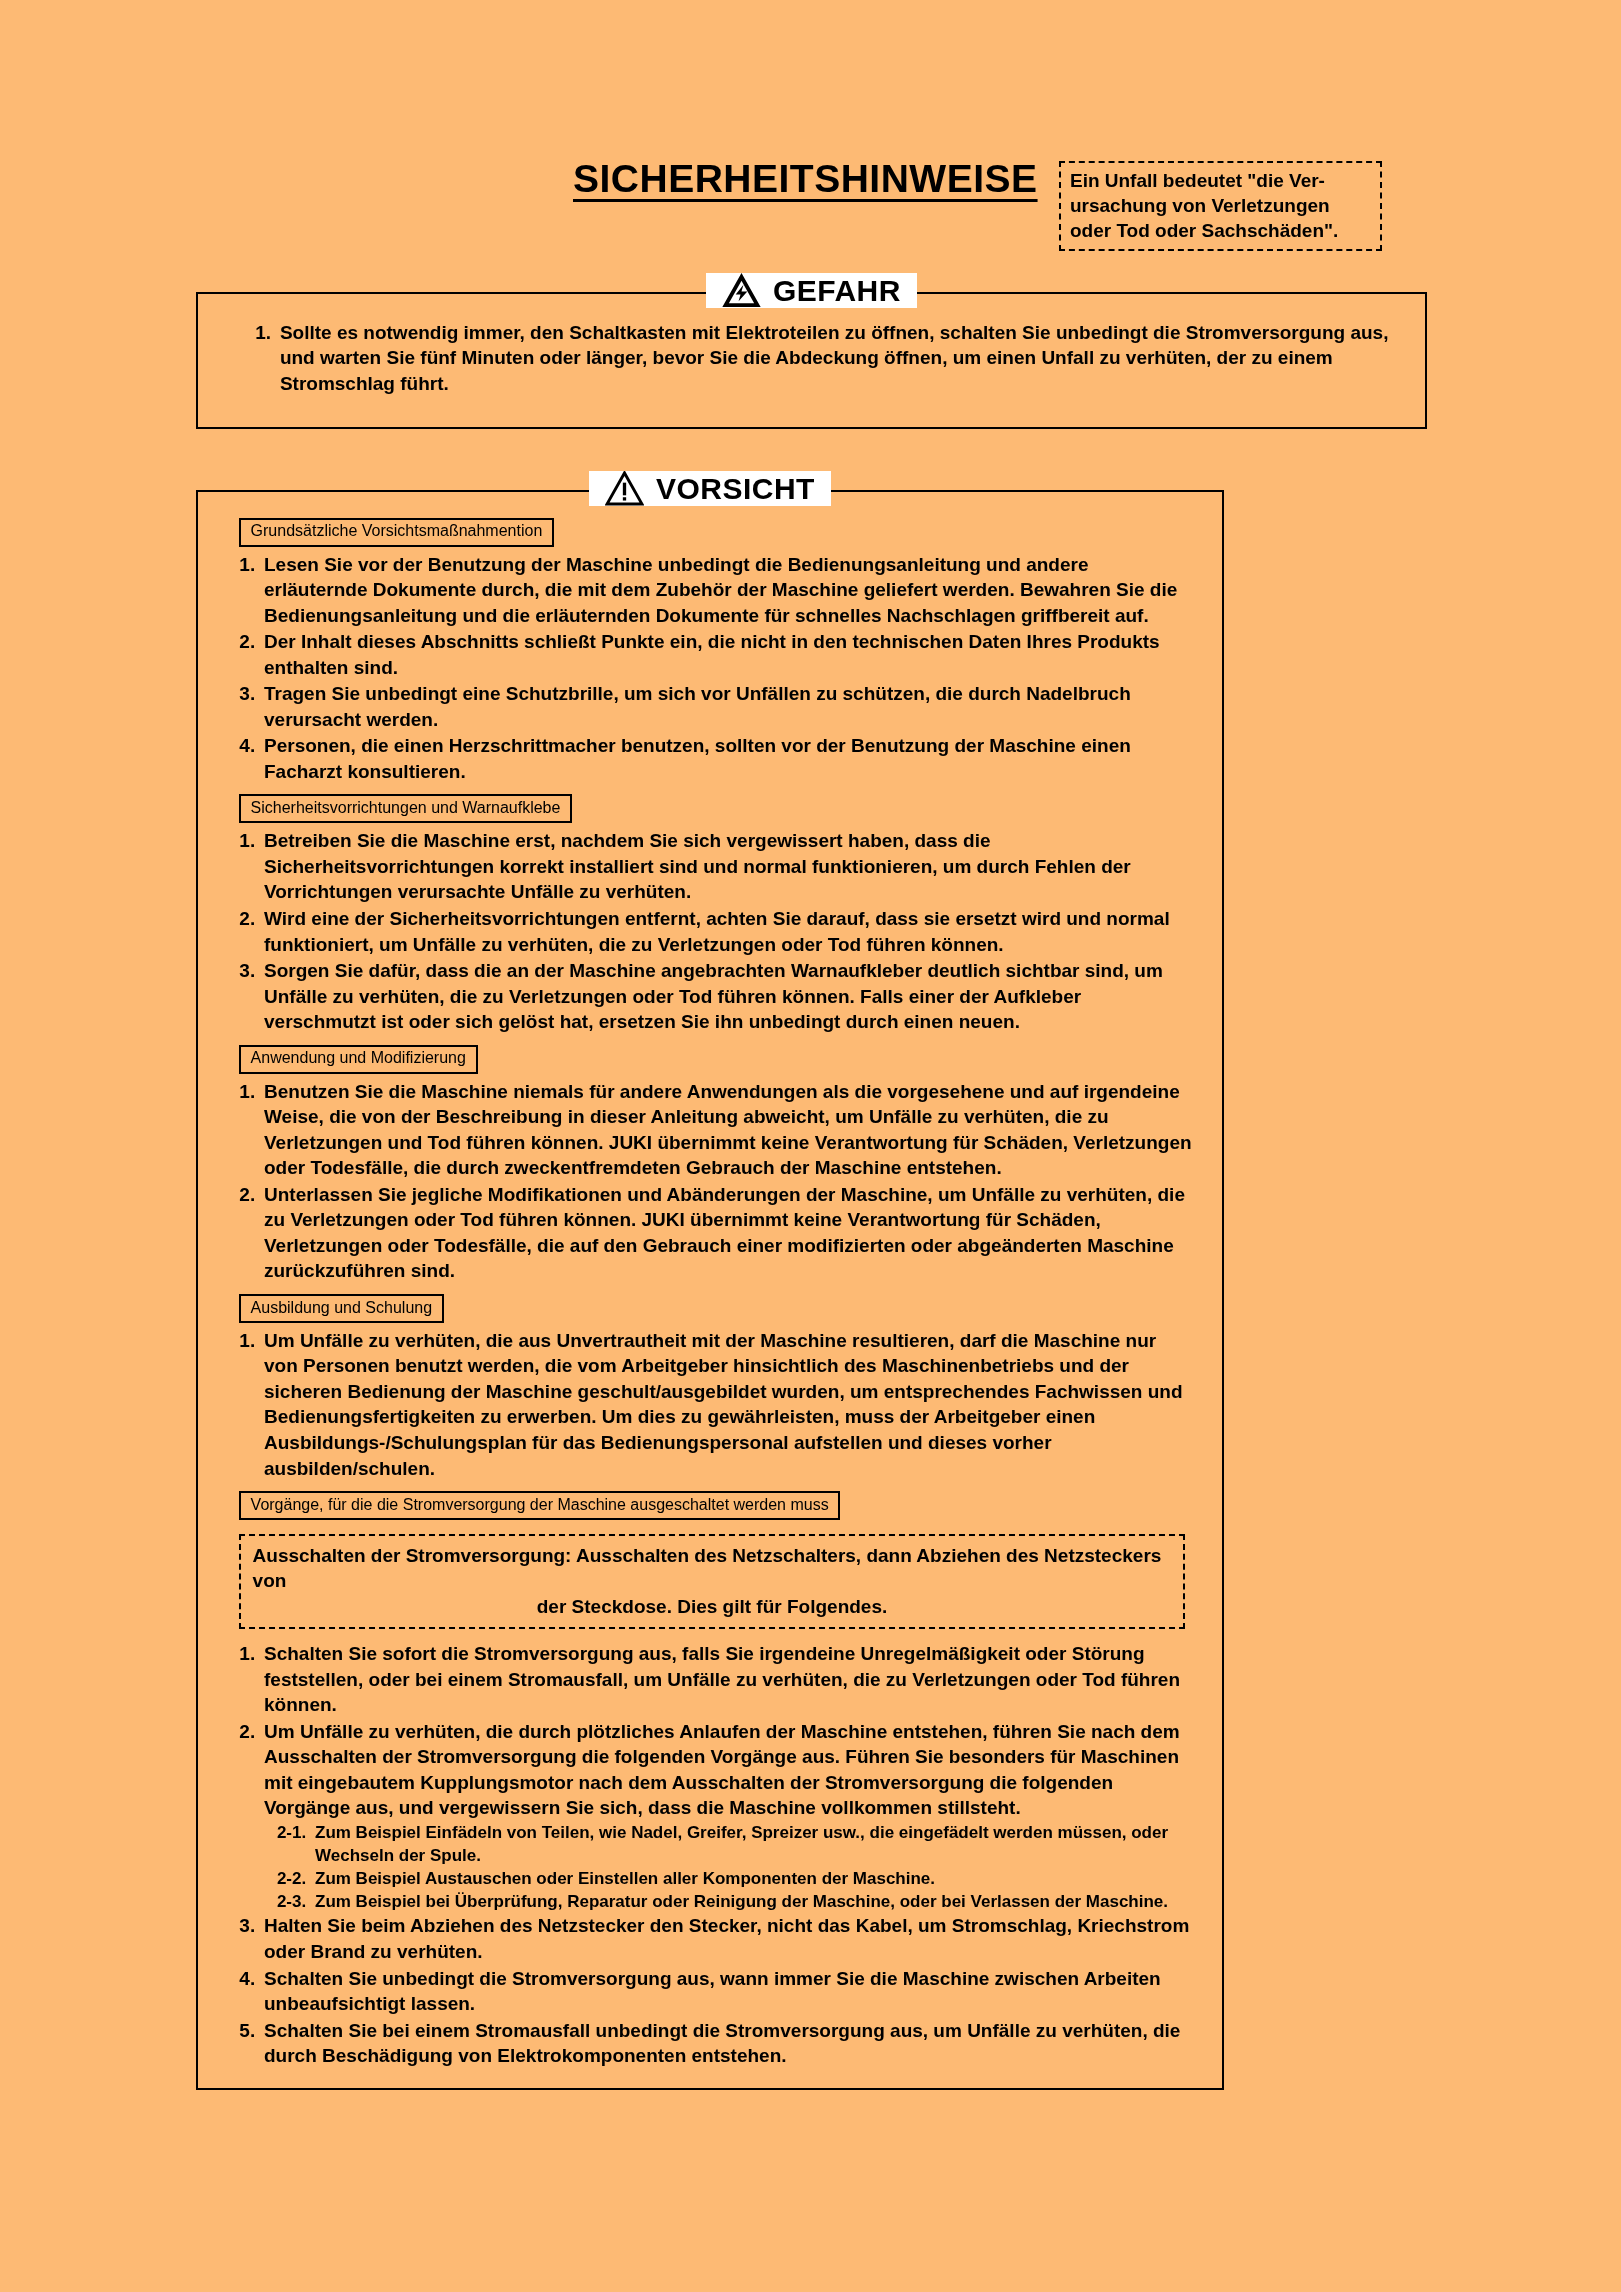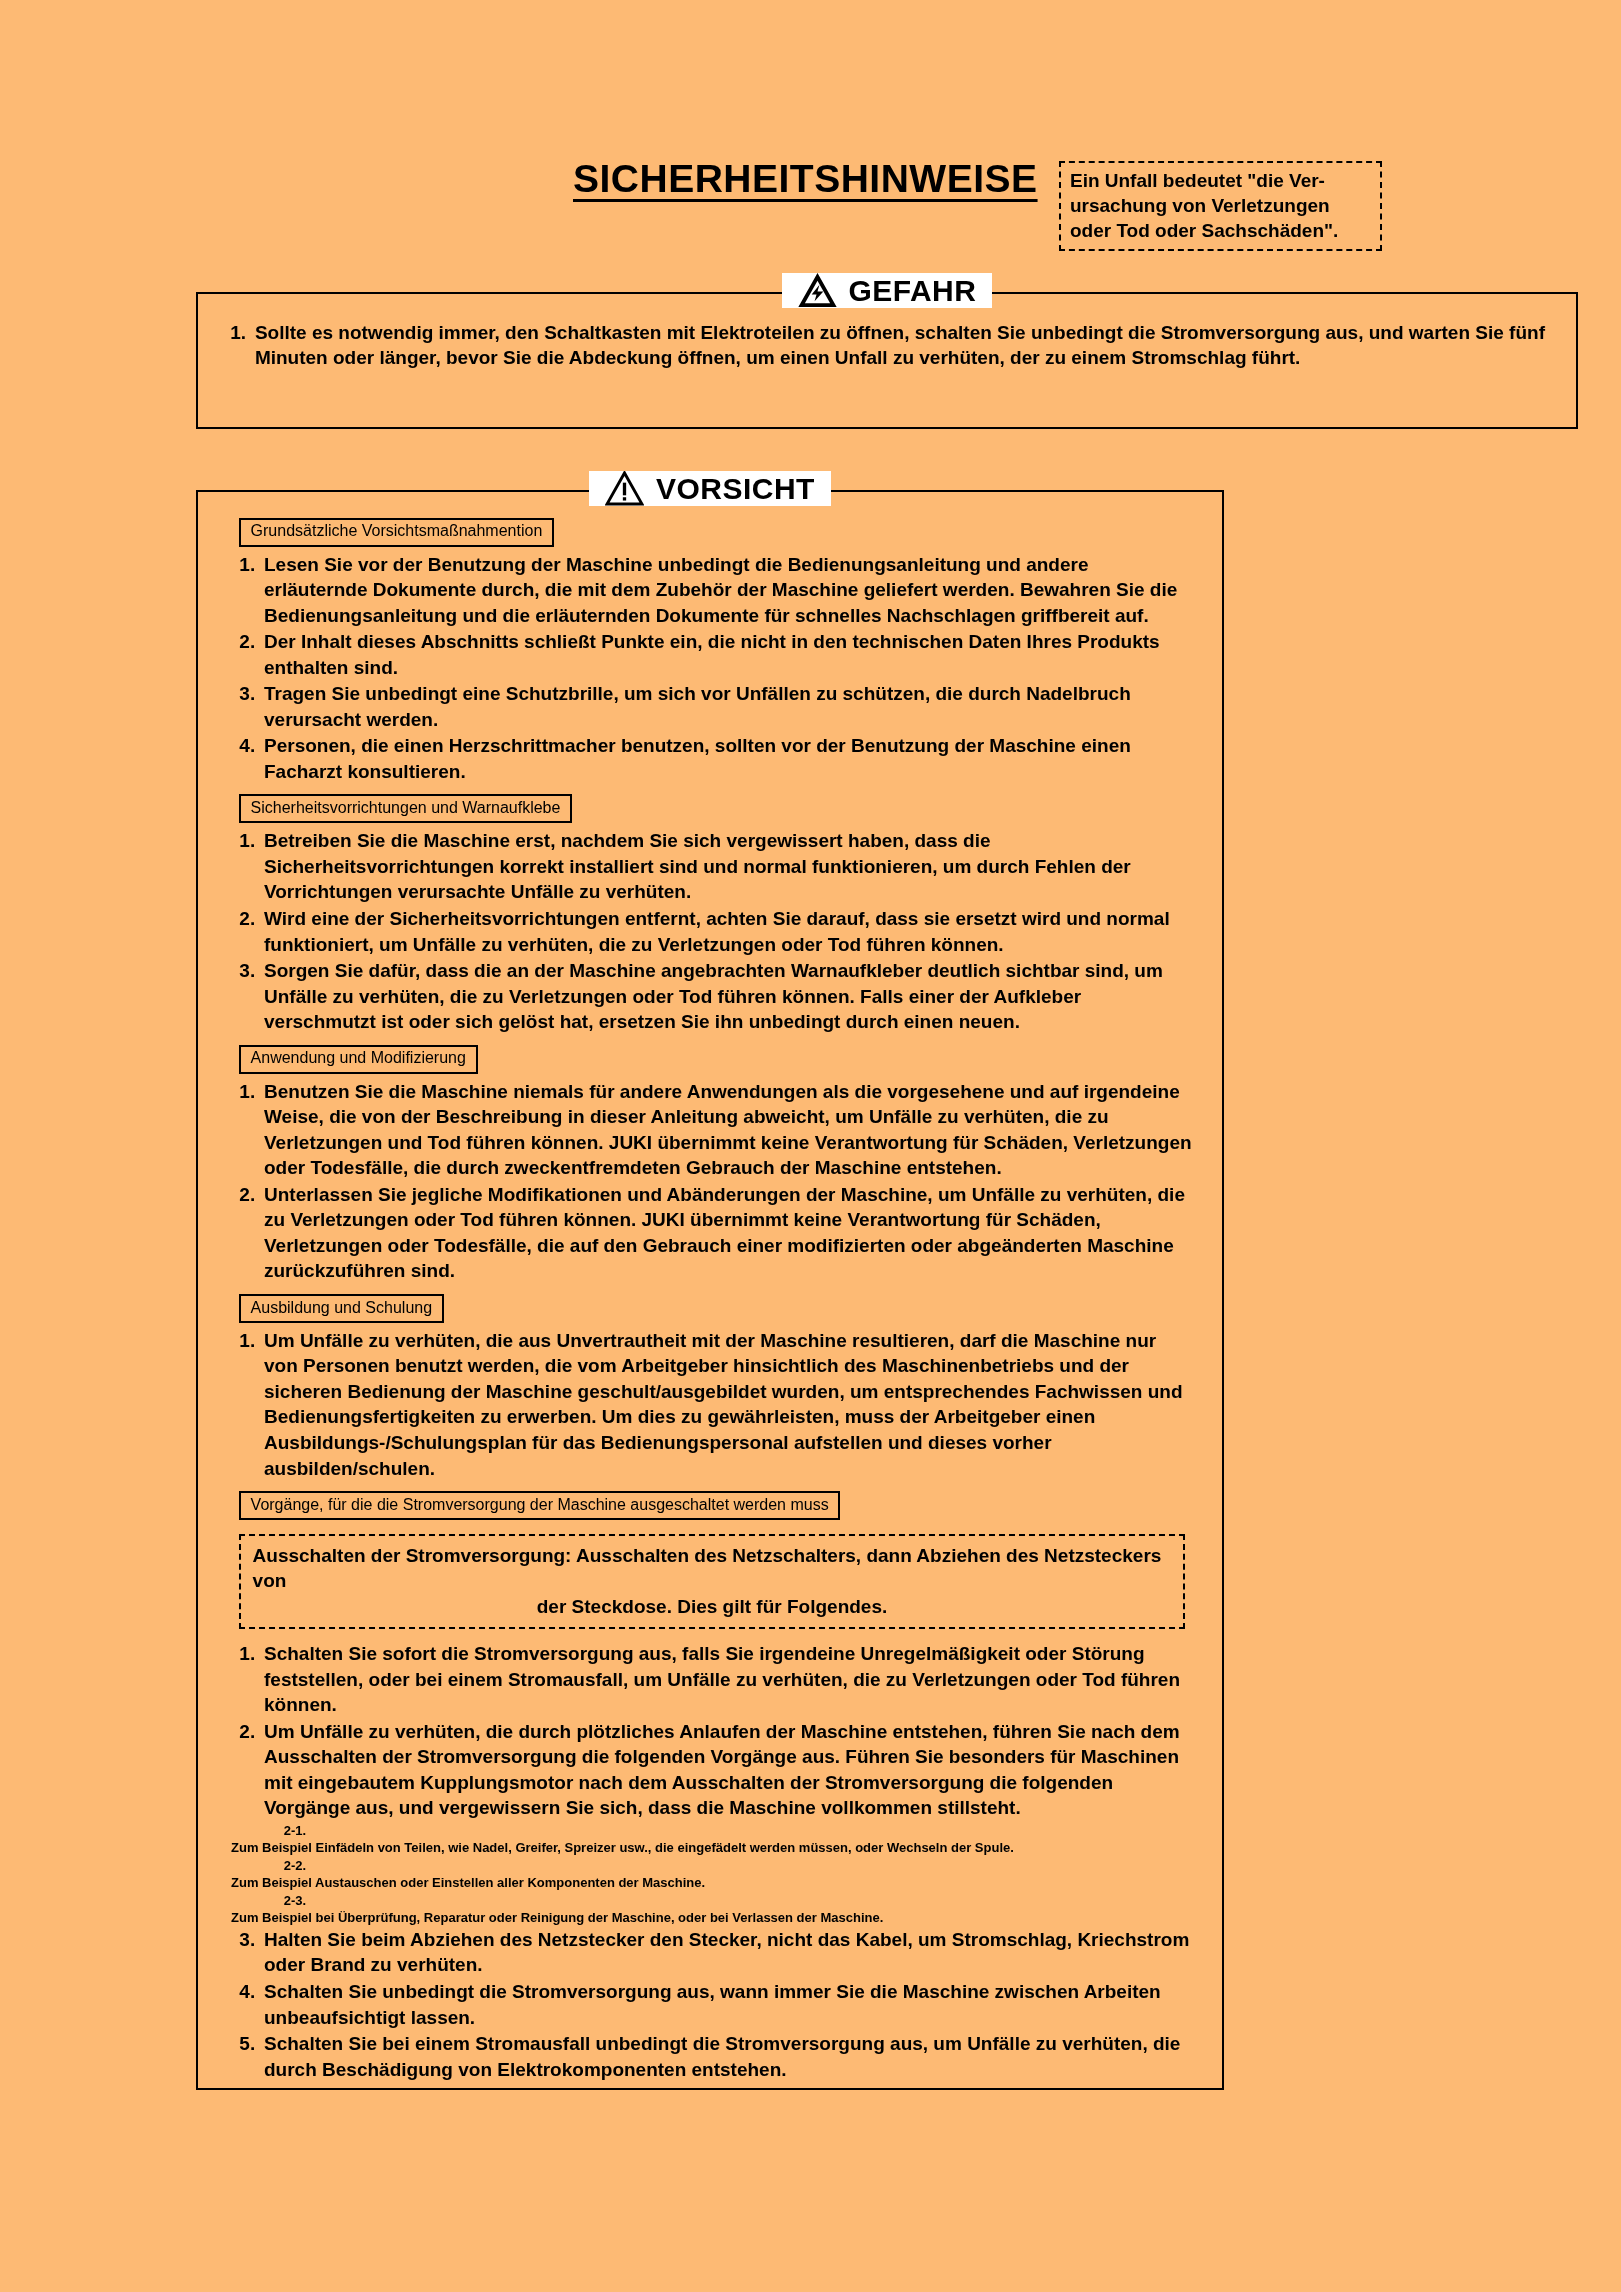--- a/index.html
+++ b/index.html
@@ -51,24 +51,25 @@
     font-weight: bold;
     line-height: 1.33;
     white-space: nowrap;
   }
 
   
   .danger-box {
     position: absolute;
     left: 196px;
     top: 292px;
-    width: 1382px;
+    width: 1231px;
     height: 137px;
     border: 2.9px solid #000;
     box-sizing: border-box;
+    padding-left: 25px;
   }
   .caution-box {
     position: absolute;
     left: 196px;
     top: 490px;
     width: 1028px;
     height: 1600px;
     border: 2.9px solid #000;
     box-sizing: border-box;
   }
@@ -118,24 +119,23 @@
     width: 33px;
     text-align: right;
     padding-right: 8.8px;
     box-sizing: border-box;
   }
   .num-item .t {
     flex: 1 1 auto;
   }
   .sub-item {
     display: flex;
-    font-size: 13px;
+    font-size: 17px;
     font-weight: bold;
     line-height: 1.345;
-    flex-direction: column;
   }
   .sub-item .n {
     flex: 0 0 auto;
     width: 84px;
     text-align: right;
     padding-right: 8.8px;
     box-sizing: border-box;
   }
   .sub-item .t { flex: 1 1 auto; }
 

